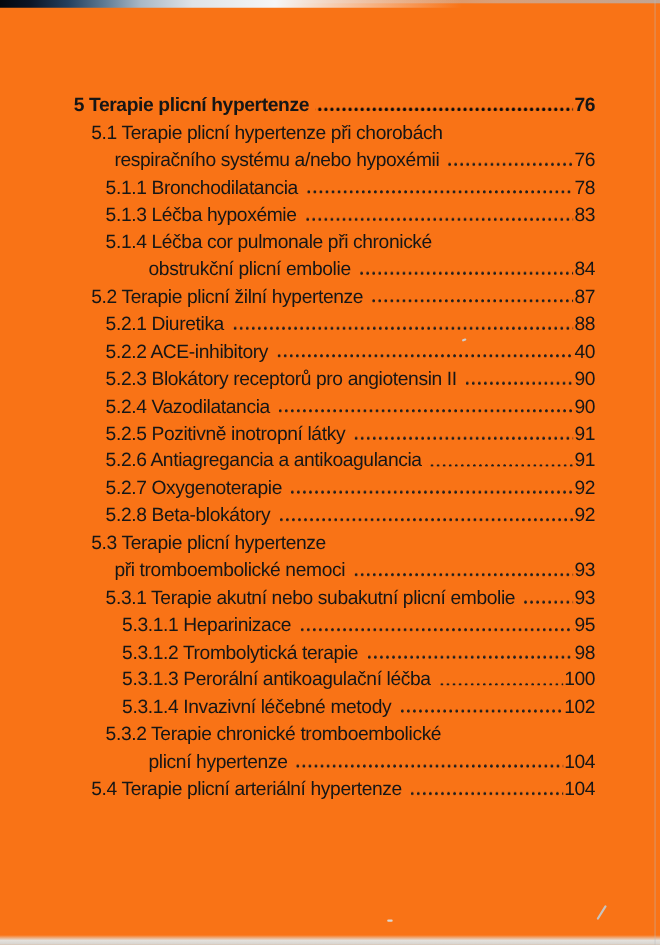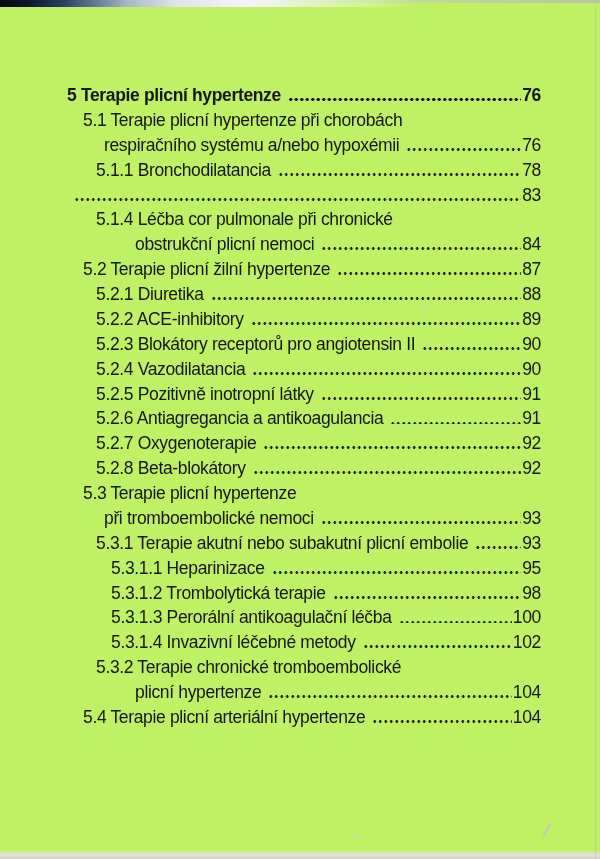--- a/index.html
+++ b/index.html
@@ -4,21 +4,21 @@
 <style>
   html, body { margin: 0; padding: 0; }
   body {
     width: 600px; height: 859px;
     font-family: "Liberation Sans", "DejaVu Sans", sans-serif;
     background: #e9e9e9;
   }
   .page {
     position: relative;
     width: 600px; height: 859px;
-    background: #bef264;
+    background: #f97316;
     overflow: hidden;
   }
   
   .edge-top-line {
     position: absolute; top: 0; left: 0; width: 100%; height: 3px;
     background: linear-gradient(to right, rgba(160,168,176,0) 30%, rgba(190,196,202,0.55) 75%, rgba(175,182,190,0.75) 100%);
   }
   .edge-top-wedge {
     position: absolute; top: 0; left: 0; width: 430px; height: 7px;
     background: linear-gradient(to right,
@@ -108,46 +108,47 @@
     <span class="label">respiračního systému a/nebo hypoxémii</span>
     <span class="dots"></span>
     <span class="page-num">76</span>
   </div>
       <div class="row lvl2">
     <span class="label">5.1.1 Bronchodilatancia</span>
     <span class="dots"></span>
     <span class="page-num">78</span>
   </div>
       <div class="row lvl2">
+    <span class="label">5.1.3 Léčba hypoxémie</span>
     <span class="dots"></span>
     <span class="page-num">83</span>
   </div>
       <div class="row lvl2">
     <span class="label">5.1.4 Léčba cor pulmonale při chronické</span>
 
   </div>
       <div class="row cont2">
-    <span class="label">obstrukční plicní nemoci</span>
+    <span class="label">obstrukční plicní embolie</span>
     <span class="dots"></span>
     <span class="page-num">84</span>
   </div>
       <div class="row lvl1">
     <span class="label">5.2 Terapie plicní žilní hypertenze</span>
     <span class="dots"></span>
     <span class="page-num">87</span>
   </div>
       <div class="row lvl2">
     <span class="label">5.2.1 Diuretika</span>
     <span class="dots"></span>
     <span class="page-num">88</span>
   </div>
       <div class="row lvl2">
     <span class="label">5.2.2 ACE-inhibitory</span>
     <span class="dots"></span>
-    <span class="page-num">89</span>
+    <span class="page-num">40</span>
   </div>
       <div class="row lvl2">
     <span class="label">5.2.3 Blokátory receptorů pro angiotensin II</span>
     <span class="dots"></span>
     <span class="page-num">90</span>
   </div>
       <div class="row lvl2">
     <span class="label">5.2.4 Vazodilatancia</span>
     <span class="dots"></span>
     <span class="page-num">90</span>

